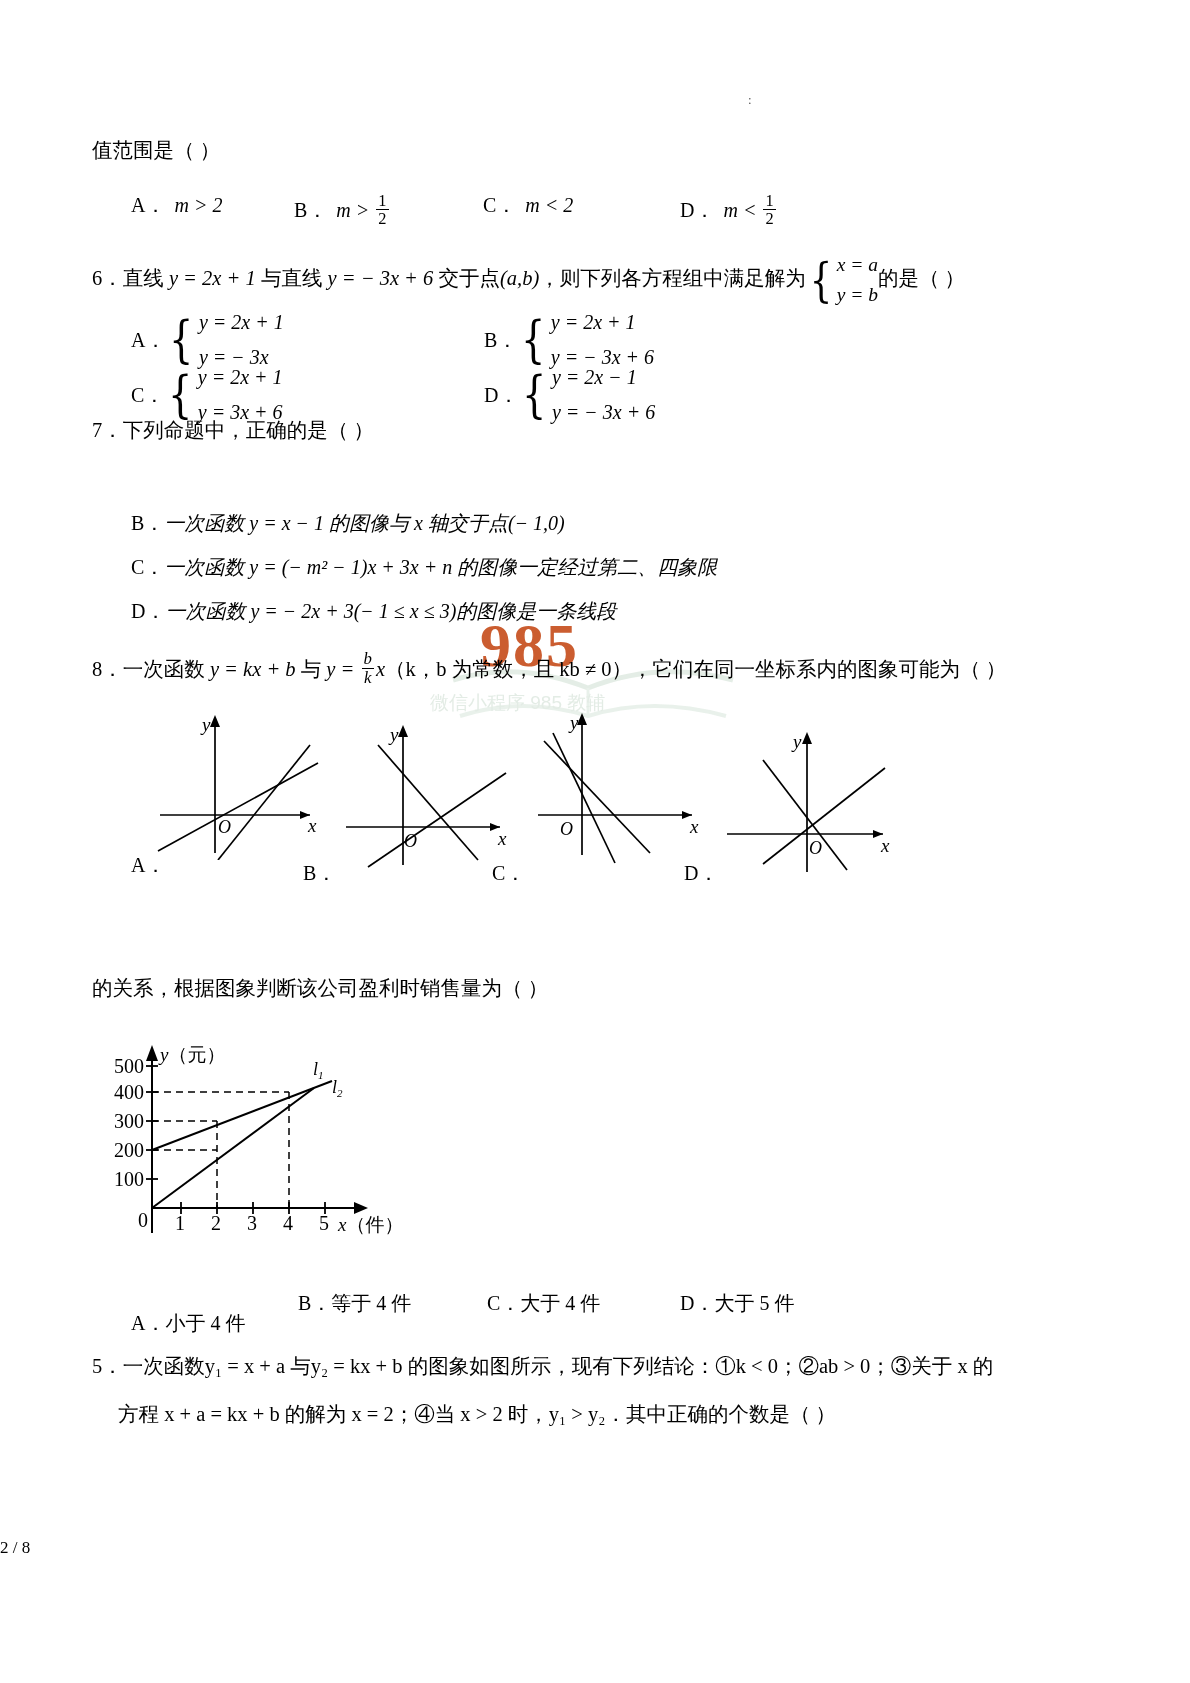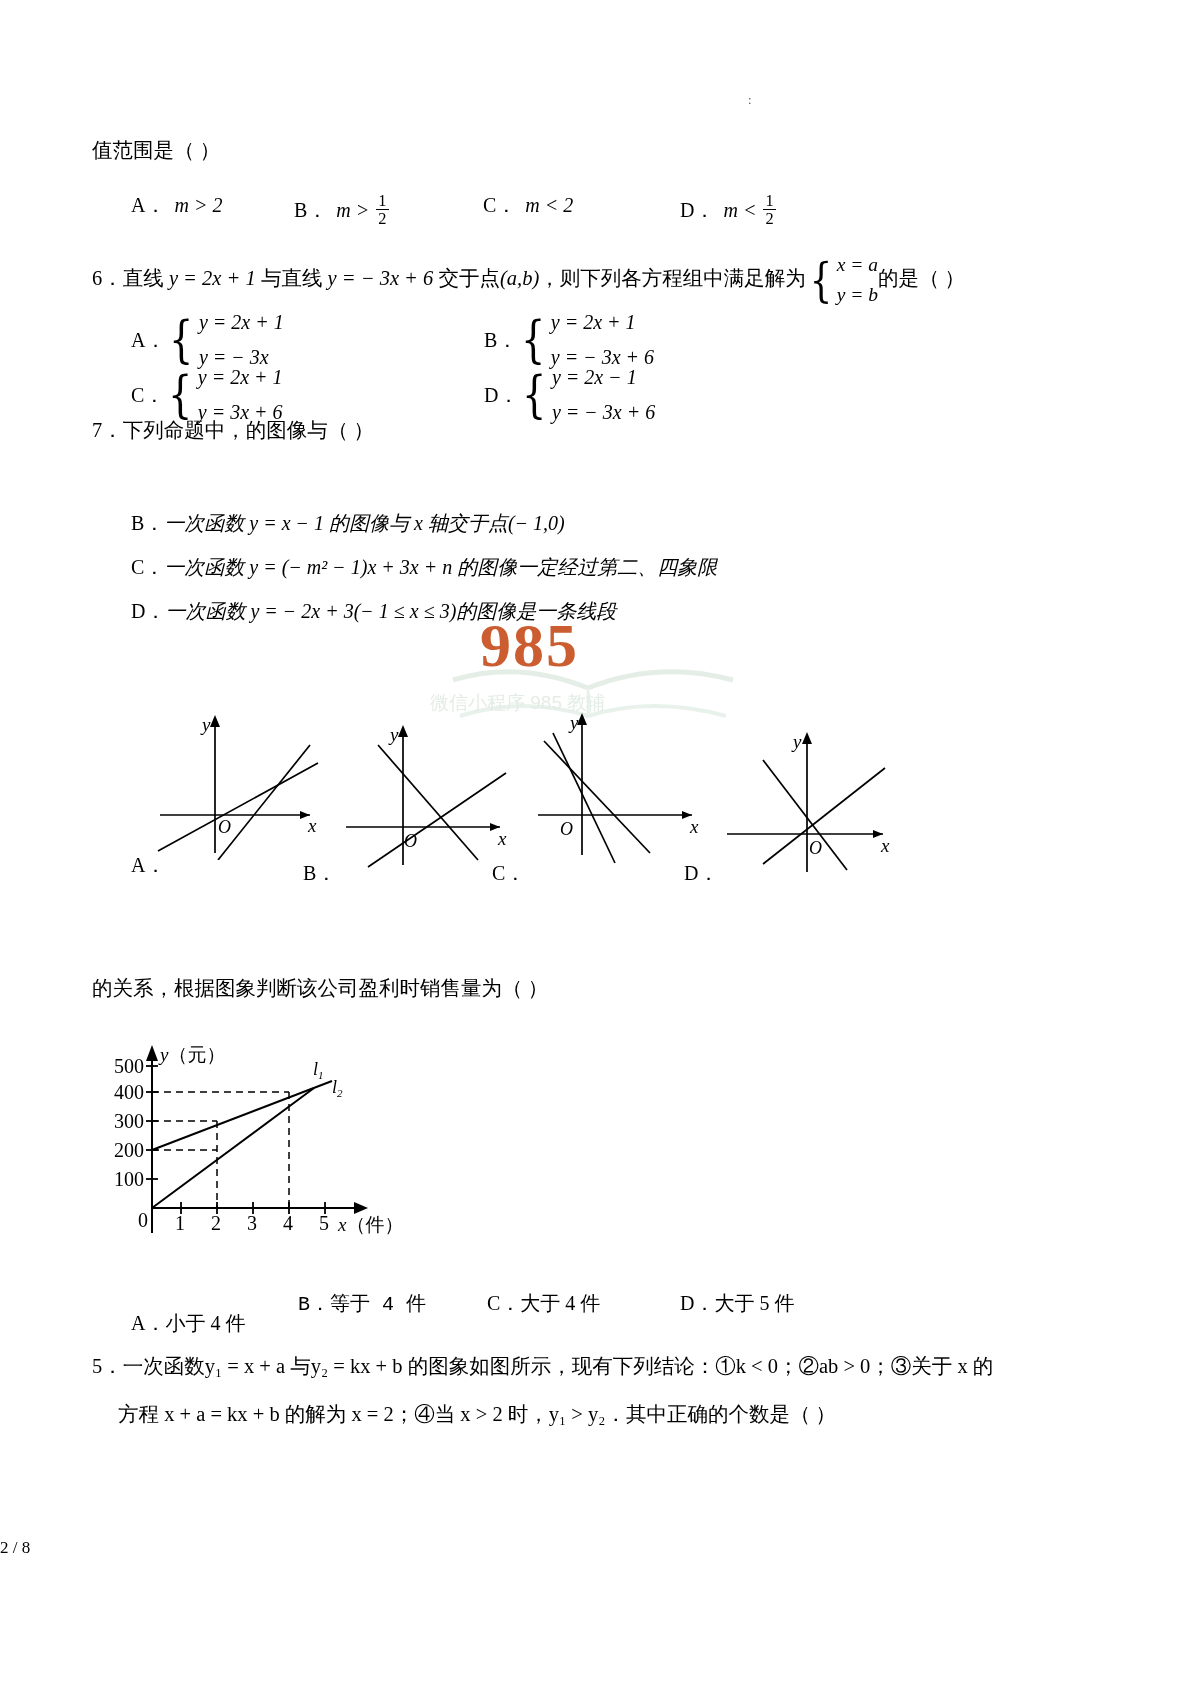--- a/index.html
+++ b/index.html
@@ -204,32 +204,35 @@
     <span style="vertical-align:middle;">D．</span><span class="sys">
         <span class="brace">{</span>
         <span class="rows">
           <span class="mi">y = 2x − 1</span>
           <span class="mi">y = − 3x + 6</span>
         </span>
       </span>
   </div>
 
   <div class="abs q cn" style="left:92px; top:420px;">
-    <span>7．</span><span>下列命题中，的图像与（          ）</span>
+    <span>7．</span><span>下列命题中，正确的是（          ）</span>
   </div>
   <div class="abs opt cn" style="left:131px; top:510px;">
     <span>B．</span><span class="mi">一次函数 y = x − 1 的图像与 x 轴交于点(− 1,0)</span>
   </div>
   <div class="abs opt cn" style="left:131px; top:554px;">
     <span>C．</span><span class="mi">一次函数 y = (− m² − 1)x + 3x + n 的图像一定经过第二、四象限</span>
   </div>
   <div class="abs opt cn" style="left:131px; top:598px;">
     <span>D．</span><span class="mi">一次函数 y = − 2x + 3(− 1 ≤ x ≤ 3)的图像是一条线段</span>
   </div>
 
+  <div class="abs q cn" style="left:92px; top:650px; z-index:2;">
+    <span>8．</span><span>一次函数 </span><span class="mi">y = kx + b</span><span> 与 </span><span class="mi"><span>y = </span><span class="frac"><span class="n">b</span><span class="d">k</span></span><span>x</span></span><span>（k，b 为常数，且 kb ≠ 0），它们在同一坐标系内的图象可能为（      ）</span>
+  </div>
 
   <div class="minigraph" style="left:140px; top:705px;">
     <svg width="190" height="155" viewBox="0 0 190 155">
 
       <line x1="20" y1="110" x2="170" y2="110" stroke="#000" stroke-width="1.7"></line>
       <polygon points="170,110 160,106 160,114" fill="#000"></polygon>
       <line x1="75" y1="148" x2="75" y2="16" stroke="#000" stroke-width="1.7"></line>
       <polygon points="75,10 70,22 80,22" fill="#000"></polygon>
 
       <line x1="18" y1="146" x2="178" y2="58" stroke="#000" stroke-width="1.7"></line>
@@ -342,21 +345,21 @@
       <text x="219" y="195" font-size="20" font-family="Liberation Serif, serif">5</text>
 
       <text x="213" y="40" font-size="18" font-style="italic" font-family="Liberation Serif, serif">l<tspan font-size="11" dy="4">1</tspan></text>
       <text x="232" y="58" font-size="18" font-style="italic" font-family="Liberation Serif, serif">l<tspan font-size="11" dy="4">2</tspan></text>
     </svg>
   </div>
 
   <div class="abs opt cn" style="left:131px; top:1290px;margin-top:20px;">
     <span>A．</span><span>小于 4 件</span>
   </div>
-  <div class="abs opt cn" style="left:298px; top:1290px;font-family:Liberation Mono, monospace;">
+  <div class="abs opt cn" style="left:298px; top:1290px;">
     <span>B．</span><span>等于 4 件</span>
   </div>
   <div class="abs opt cn" style="left:487px; top:1290px;">
     <span>C．</span><span>大于 4 件</span>
   </div>
   <div class="abs opt cn" style="left:680px; top:1290px;">
     <span>D．</span><span>大于 5 件</span>
   </div>
 
   <div class="abs q cn" style="left:92px; top:1356px;">

